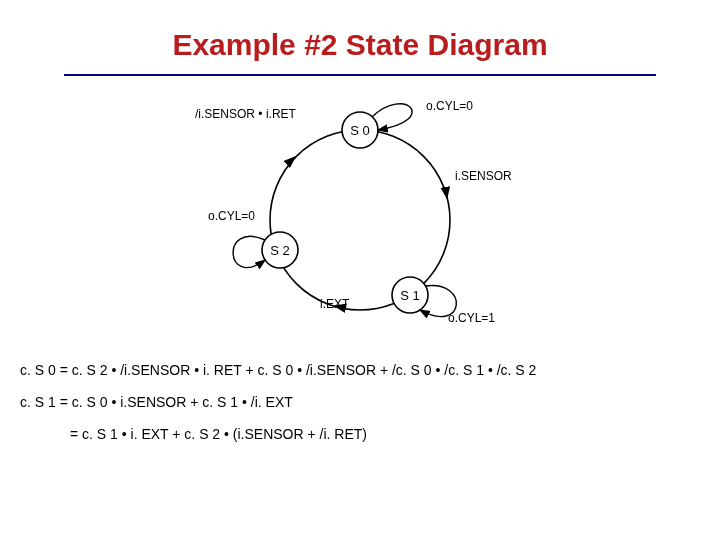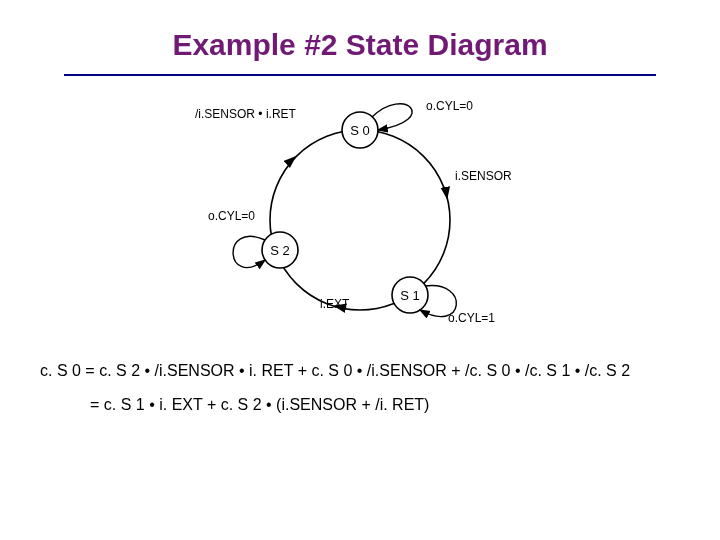--- a/index.html
+++ b/index.html
@@ -19,21 +19,21 @@
     box-sizing: border-box;
   }
   .title {
     position: absolute;
     top: 28px;
     left: 0;
     width: 720px;
     text-align: center;
     font-size: 30px;
     font-weight: bold;
-    color: #701a75;
+    color: #b91c1c;
   }
   .title-rule {
     position: absolute;
     top: 74px;
     left: 64px;
     width: 592px;
     height: 0;
     border-top: 2px solid #000080;
   }
   .diagram {
@@ -56,23 +56,23 @@
     dominant-baseline: central;
   }
   .edge-label {
     font-size: 12px;
     font-family: Arial, Helvetica, sans-serif;
     fill: #000000;
   }
   .equations {
     position: absolute;
     top: 362px;
-    left: 40px;
+    left: 20px;
     width: 648px;
-    font-size: 16px;
+    font-size: 14px;
     line-height: 1.15;
   }
   .equations .eq {
     margin-bottom: 16px;
     white-space: nowrap;
   }
   .equations .eq.indent {
     padding-left: 50px;
     margin-bottom: 4px;
   }
@@ -124,16 +124,17 @@
       <text x="246" y="20" class="edge-label">o.CYL=0</text>
       <text x="275" y="90" class="edge-label">i.SENSOR</text>
       <text x="28" y="130" class="edge-label">o.CYL=0</text>
       <text x="140" y="218" class="edge-label">i.EXT</text>
       <text x="268" y="232" class="edge-label">o.CYL=1</text>
     </svg>
   </div>
 
   <div class="equations">
     <div class="eq">c. S 0 = c. S 2 • /i.SENSOR • i. RET + c. S 0 • /i.SENSOR + /c. S 0 • /c. S 1 • /c. S 2</div>
+    <div class="eq">c. S 1 = c. S 0 • i.SENSOR + c. S 1 • /i. EXT</div>
     <div class="eq indent">= c. S 1 • i. EXT + c. S 2 • (i.SENSOR + /i. RET)</div>
   </div>
 
 </div>
 
 </body></html>

